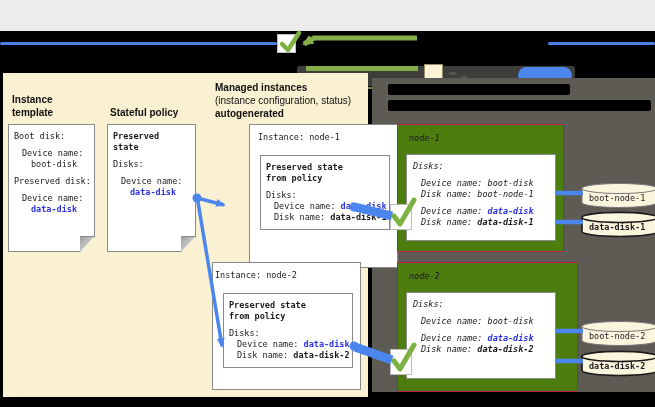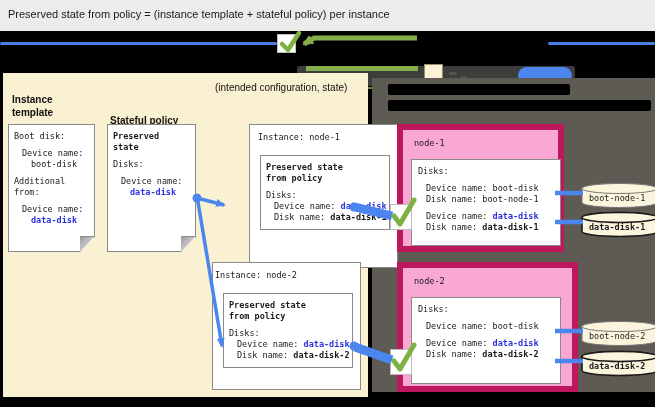--- a/index.html
+++ b/index.html
@@ -21,21 +21,21 @@
   .checkboxsq{background:#fff;border:1px solid #BDBDBD;}
   
   .leftpanel{left:3px;top:73px;width:365px;height:324px;background:#FAF0D2;}
   .rightpanel{left:372px;top:78px;width:283px;height:314px;background:#5E5A54;}
   .redactbar{background:#000;border-radius:2px;height:11px;}
   
   .h{font-size:10px;font-weight:bold;color:#111;line-height:13px;}
   .h .sub{font-weight:normal;}
   
   .box{background:#fff;border:1px solid #8A8A8A;}
-  .creambox{background:#f9a8d4;border:6px solid #be185d;}
+  .creambox{background:#4d7c0f;border:1px solid #be185d;font-style:italic;}
   .mono{font-family:"DejaVu Sans Mono",monospace;font-size:8.5px;line-height:11px;color:#1a1a1a;}
   .blue{color:#2B32DF;font-weight:bold;}
   .b{font-weight:bold;}
   .ind1{padding-left:8px;}
   .ind2{padding-left:17px;}
   .gap{margin-top:6px;}
   .pad{padding:6px 0 0 5px;}
   
   .note{background:#fff;border:1px solid #8A8A8A;
         clip-path:polygon(0 0,100% 0,100% calc(100% - 15px),calc(100% - 15px) 100%,0 100%);}
@@ -44,50 +44,51 @@
         clip-path:polygon(0 0,100% 0,0 100%);border-top:1px solid #8A8A8A;}
   .overlay{left:0;top:0;pointer-events:none;}
   svg text{font-family:"DejaVu Sans Mono",monospace;font-size:8.5px;fill:#1a1a1a;}
 </style>
 </head>
 <body>
 
 <div class="stage">
 
   <div class="abs titlebar"></div>
-  <div class="abs titletext">Preserved state from policy = (instance template + stateful policy) per instance</div>
 
   <div class="abs band">
     <div class="abs blueline" style="left:0;top:11px;width:277px;"></div>
     <div class="abs graybar"></div>
     <div class="abs greentop"></div>
     <div class="abs checkboxsq" style="left:277px;top:3px;width:19px;height:19px;"></div>
     <div class="abs creamsq"></div>
     <div class="abs dash" style="left:449px;top:41px;width:8px;"></div>
     <div class="abs dash" style="left:461px;top:45px;width:6px;"></div>
     <div class="abs blueoval"></div>
     <div class="abs blueline" style="left:548px;top:11px;width:107px;"></div>
     <div class="abs greenbottom"></div>
   </div>
 
   <div class="abs leftpanel"></div>
   <div class="abs rightpanel"></div>
 
   <div class="abs h" style="left:12px;top:93px;width:62px;">Instance template</div>
-  <div class="abs h" style="left:110px;top:114px;text-align:right;">Stateful policy</div>
+  <div class="abs h" style="left:110px;top:106px;text-align:right;">Stateful policy</div>
   <div class="abs h" style="left:215px;top:81px;width:152px;">
-    <div class="sub">(intended configuration, state)</div>
+    <div>Managed instances</div>
+    <div class="sub">(instance configuration, status)</div>
+    <div>autogenerated</div>
   </div>
 
   <div class="abs" style="left:8px;top:124px;width:87px;height:128px;">
     <div class="note abs mono pad" style="left:0;top:0;width:87px;height:128px;">
       <div>Boot disk:</div>
       <div class="ind1 gap">Device name:</div>
       <div class="ind2">boot-disk</div>
-      <div class="gap">Additional from:</div>
+      <div class="gap">Preserved disk:</div>
       <div class="ind1 gap">Device name:</div>
       <div class="ind2 blue">data-disk</div>
     </div>
     <div class="flap"></div>
   </div>
 
   <div class="abs" style="left:107px;top:124px;width:89px;height:128px;">
     <div class="note abs mono pad" style="left:0;top:0;width:89px;height:128px;">
       <div class="b" style="width:62px;">Preserved state</div>
       <div class="gap">Disks:</div>

